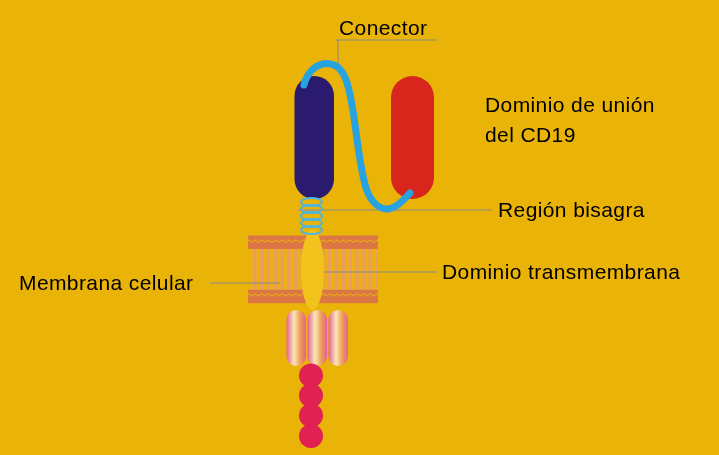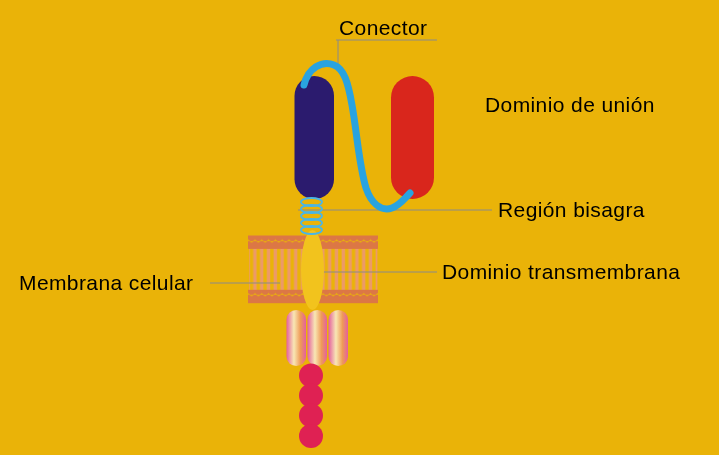--- a/index.html
+++ b/index.html
@@ -101,20 +101,21 @@
       <ellipse cx="311.5" cy="216" rx="10.5" ry="4" stroke="#4ab5e6"></ellipse>
       <ellipse cx="311.5" cy="223" rx="10.5" ry="4" stroke="#4ab5e6"></ellipse>
       <ellipse cx="311.5" cy="230" rx="10.5" ry="4" stroke="#4ab5e6"></ellipse>
     </g>
   </svg>
 
   <div class="lbl" style="left:339px; top:15px;">Conector</div>
 
   <div class="lbl two-line" style="left:473px; top:90px;margin-left:12px;">
     <div>Dominio de unión</div>
+    <div>del CD19</div>
   </div>
 
   <div class="lbl" style="left:498px; top:197px;text-align:center;">Región bisagra</div>
 
   <div class="lbl" style="left:442px; top:259px;">Dominio transmembrana</div>
 
   <div class="lbl" style="left:19px; top:270px;">Membrana celular</div>
 </div>
 
 </body></html>

